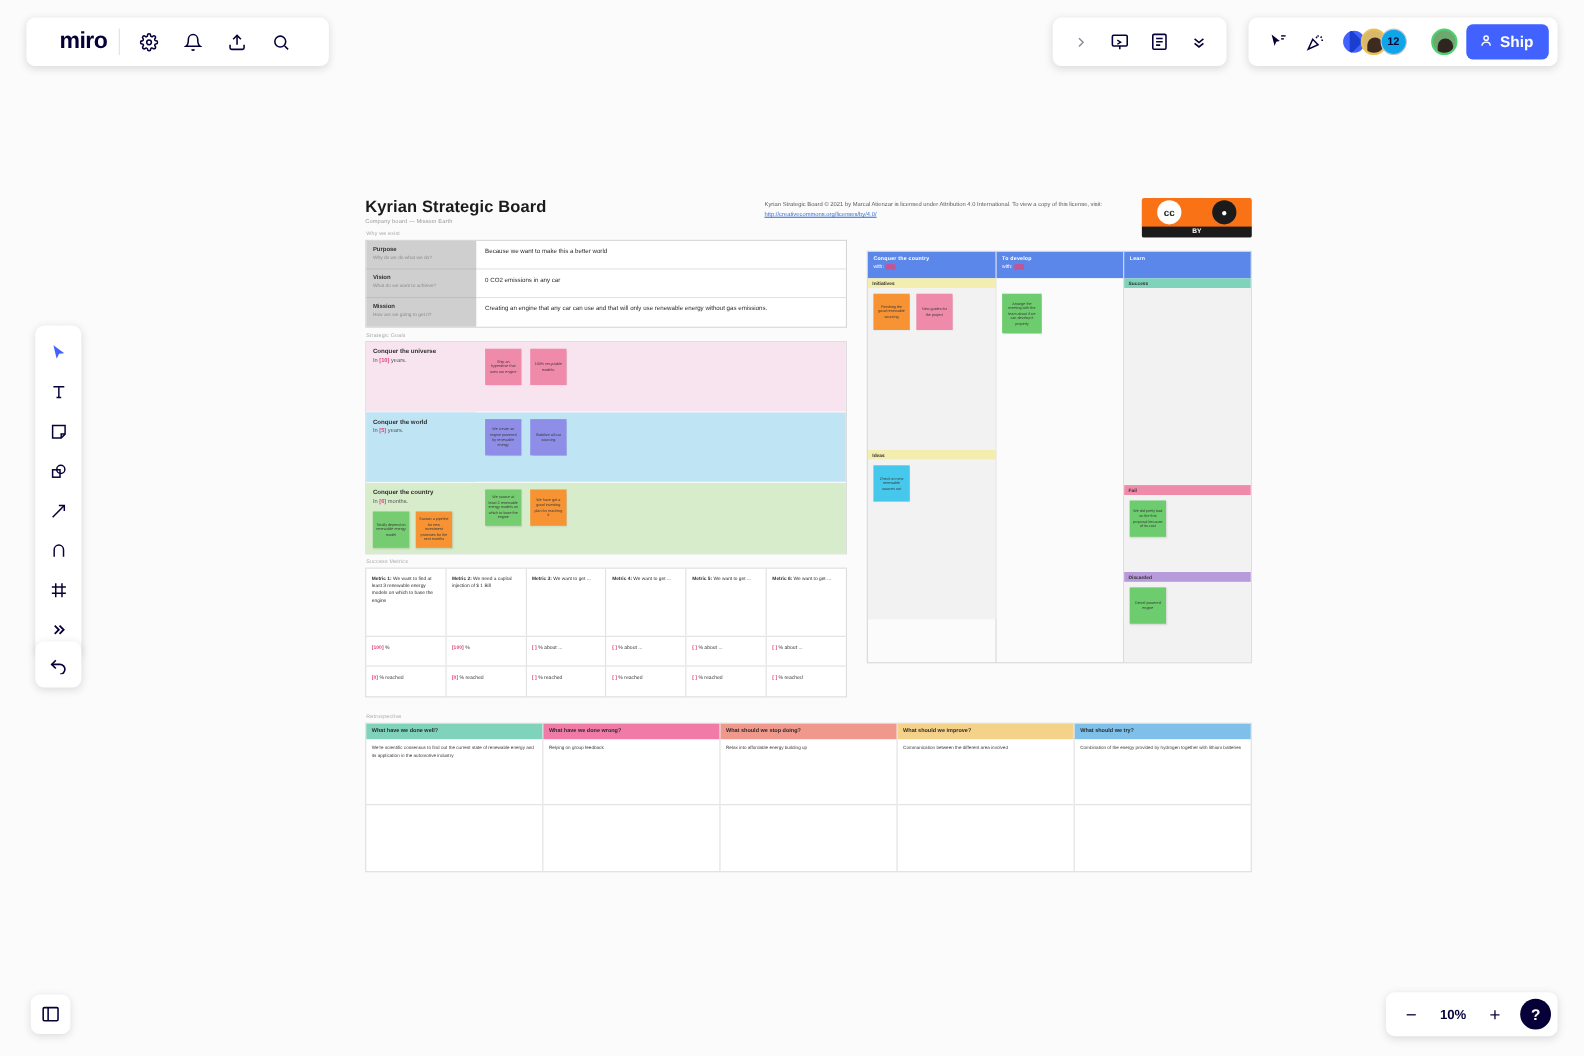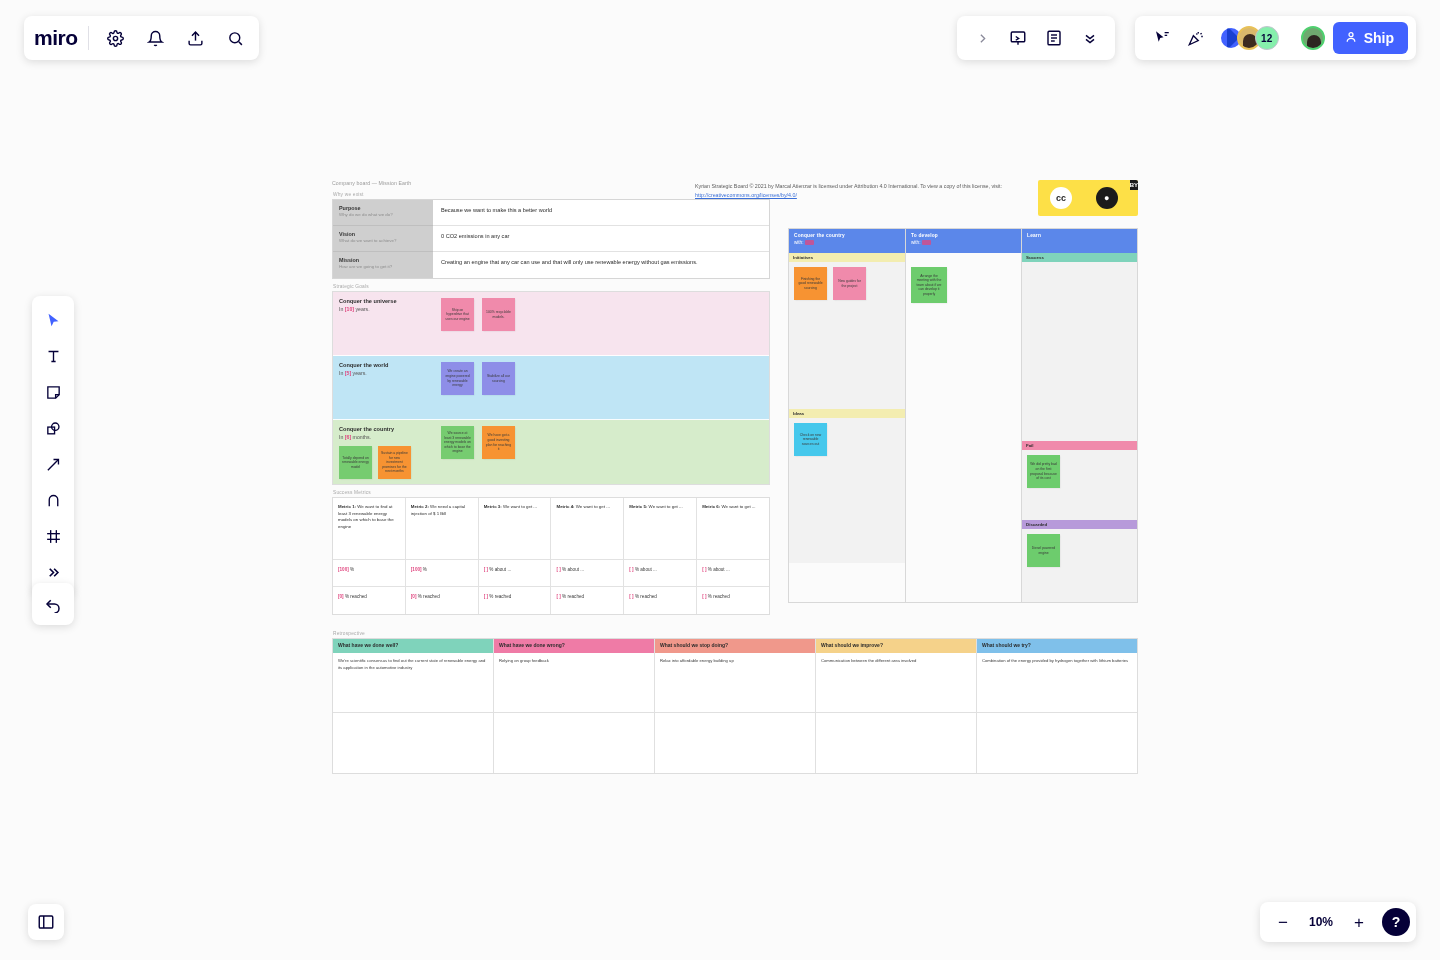--- a/index.html
+++ b/index.html
@@ -9,21 +9,21 @@
     font-family: "Liberation Sans", sans-serif;
     overflow: hidden;
     position: relative;
   }
 
   
   .topbar-left {
     position: absolute; left: 24px; top: 16px;
     height: 44px; background: #fff; border-radius: 8px;
     box-shadow: 0 2px 8px rgba(0,0,0,.13);
-    display: flex; align-items: center; padding: 0 10px; gap: 14px;
+    display: flex; align-items: center; padding: 0 30px; gap: 14px;
   }
   .miro-logo {
     font-size: 21px; font-weight: 700; color: #050038;
     letter-spacing: -0.5px; padding-right: 10px;
     border-right: 1px solid #e0e0e6; height: 24px; line-height: 24px;
   }
   .tb-icon {
     width: 26px; height: 26px; display: flex; align-items: center; justify-content: center;
     cursor: pointer; border-radius: 4px; color: #050038;
   }
@@ -50,21 +50,21 @@
     font-size: 9px; font-weight: 700; color: #050038;
     overflow: hidden; position: relative;
   }
   .av1 { background: #4262ff; margin-left: 0; }
   .av1::after { content:""; position:absolute; width:0;height:0;
     border-left: 12px solid #1a3fd0; border-top: 12px solid transparent;
     border-bottom: 12px solid transparent; left: 6px; }
   .av2 { background: #d9b86c; border-color: #e8c158; }
   .av2::after { content:""; position:absolute; left:4px; top:6px; width:14px; height:18px;
     background:#3d2b1f; border-radius: 7px 7px 4px 4px; }
-  .av3 { background: #86efac; border: 1.5px solid #c3c2cf; color:#050038; font-size:10px; }
+  .av3 { background: #0ea5e9; border: 1.5px solid #c3c2cf; color:#050038; font-size:10px; }
   .av-sep { width: 6px; }
   .av4 { background: #6fa86f; border: 2px solid #4fd06f; margin-left: 0; }
   .av4::after { content:""; position:absolute; left:4px; top:7px; width:14px; height:16px;
     background:#2d2520; border-radius: 7px 7px 3px 3px; }
   .share-btn {
     background: #4262ff; color: #fff; height: 32px; border-radius: 6px;
     display: flex; align-items: center; gap: 6px; padding: 0 14px 0 11px;
     font-size: 14px; font-weight: 600; cursor: pointer; border: none;
     font-family: "Liberation Sans", sans-serif;
   }
@@ -121,21 +121,21 @@
   }
   .board-sub { font-size: 5.2px; color: #9a9a9a; margin-bottom: 6px; letter-spacing:.1px; }
 
   .license {
     position: absolute; left: 363px; top: 2px; width: 330px;
     font-size: 5.3px; line-height: 1.65; color: #5b5b5b;
   }
   .license a { color: #3a6fd8; text-decoration: underline; word-break: break-all; }
   .cc-badge {
     position: absolute; left: 706px; top: 0px; width: 100px; height: 36px;
-    background: #fde047; border-radius: 2px; display: flex; 
+    background: #f97316; border-radius: 2px; display: flex; flex-direction: column;
     overflow: hidden;
   }
   .cc-top { flex: 1; display: flex; align-items: center; justify-content: space-around; }
   .cc-circle {
     width: 22px; height: 22px; border-radius: 50%; background: #fff;
     display: flex; align-items: center; justify-content: center;
     font-size: 9px; font-weight: 700; color: #2a2a2a;
   }
   .cc-circle.dark { background: #1b1b1b; color:#fff; }
   .cc-bot { height: 10px; background: #1b1b1b; color: #fff; font-size: 6px;
@@ -407,20 +407,21 @@
     <a href="#">http://creativecommons.org/licenses/by/4.0/</a>
   </div>
   <div class="cc-badge">
     <div class="cc-top">
       <div class="cc-circle">cc</div>
       <div class="cc-circle dark">●</div>
     </div>
     <div class="cc-bot">BY</div>
   </div>
 
+  <div class="board-title">Kyrian Strategic Board</div>
   <div class="board-sub">Company board — Mission Earth</div>
 
   <div class="sec-label">Why we exist</div>
   <div class="pvm">
     <div class="pvm-left">
       <div class="pvm-row-l">
         <span class="pvm-k">Purpose</span>
         <span class="pvm-q">Why do we do what we do?</span>
       </div>
       <div class="pvm-row-l">

